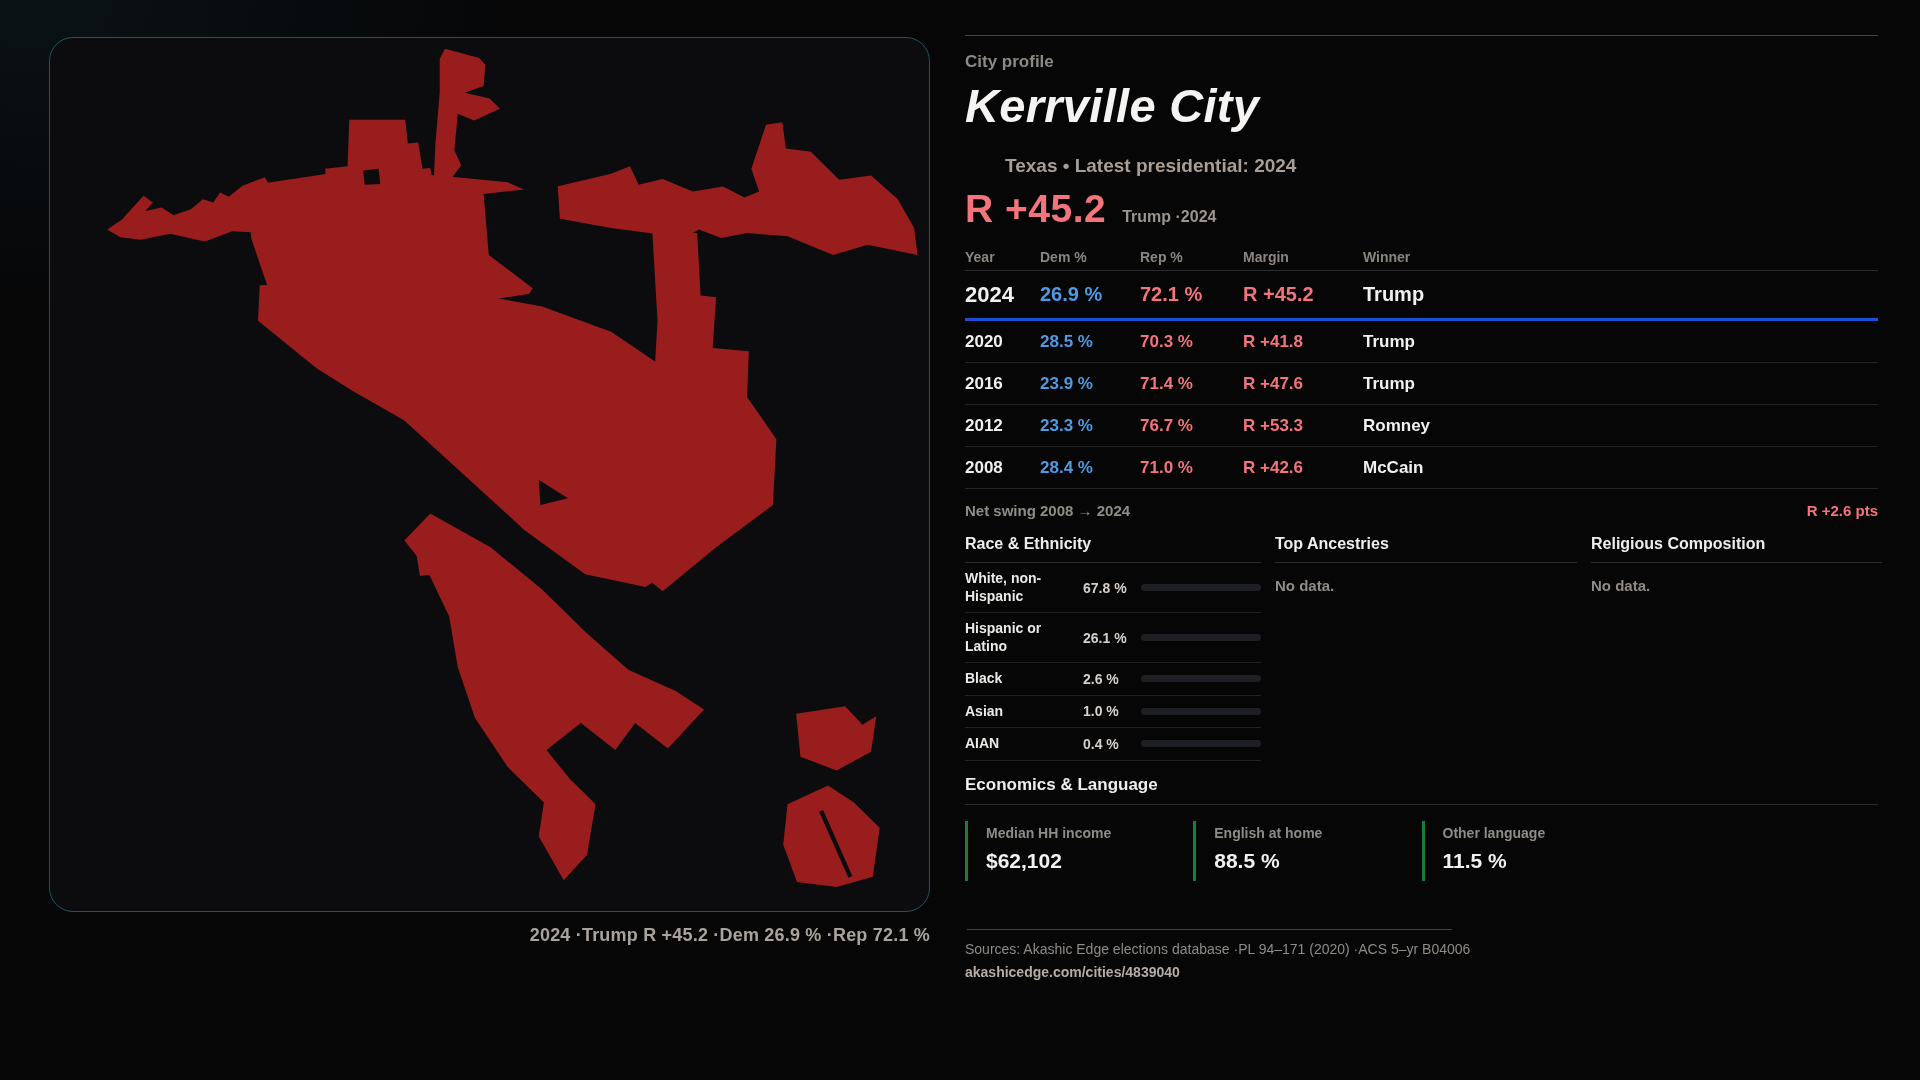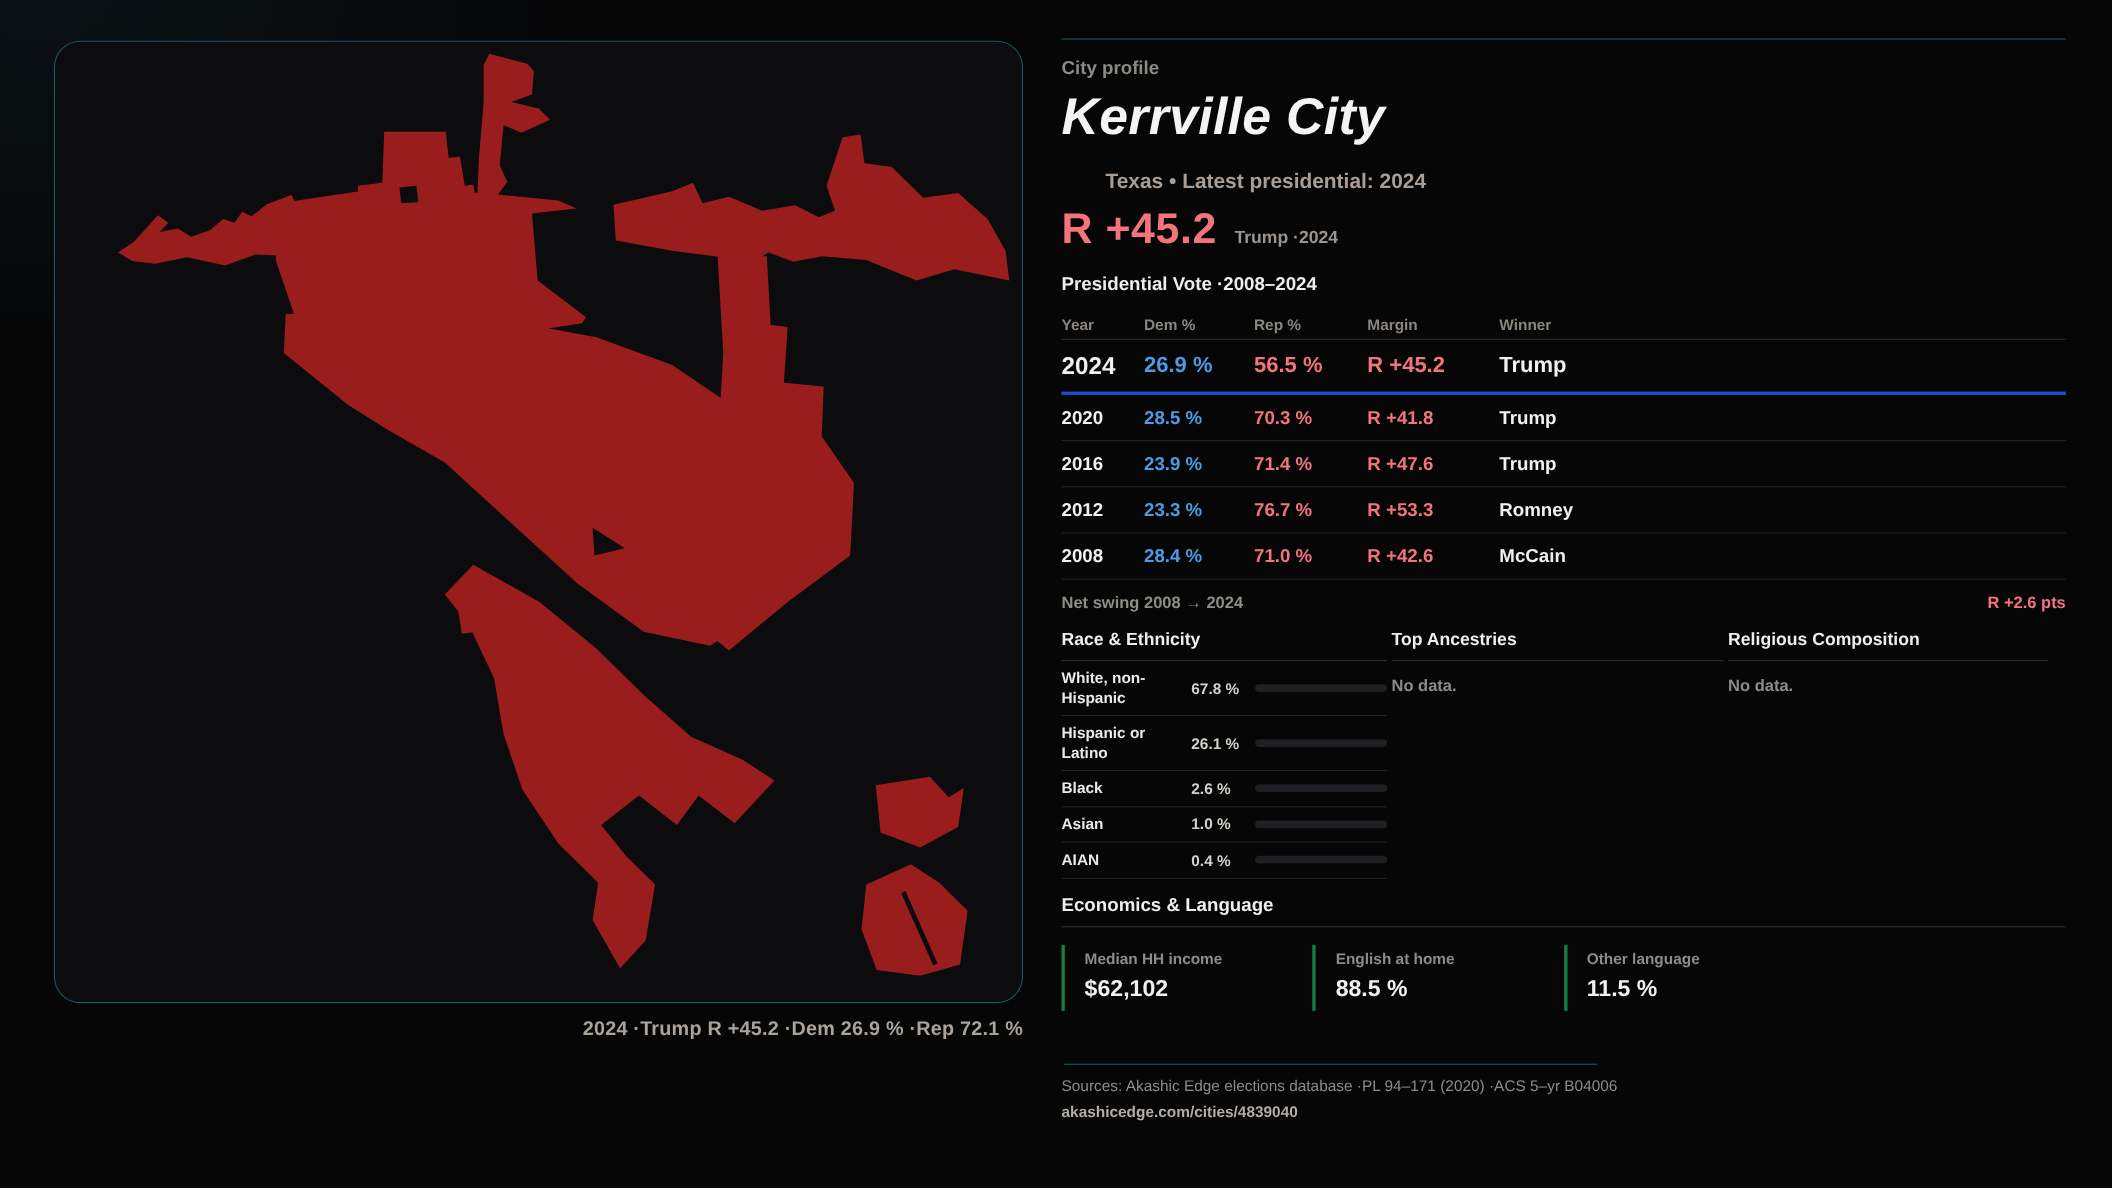--- a/index.html
+++ b/index.html
@@ -47,21 +47,21 @@
   .vhead { height:28px; font-size:14px; font-weight:600; color:#8a867f; border-bottom:1px solid #2c2c2c; }
   .vrow-main { height:50px; font-size:20px; font-weight:700; border-bottom:3px solid #1d4ed8; }
   .vrow-main .yr { font-size:22px; }
   .vrow-std { height:42px; font-size:17px; font-weight:700; border-bottom:1px solid #242424; }
   .dem { color:#4d9be4; } .rep { color:#f3747d; } .marg { color:#f3747d; }
   .win { color:#f2f0ee; }
   .swing-row { display:flex; align-items:center; padding:13px 0 10px 0; }
   .swing-label { font-size:15px; font-weight:600; color:#908c86; }
   .swing-val { margin-left:auto; font-size:15px; font-weight:700; color:#f3747d; }
   
-  .cols { display:grid; grid-template-columns:296px 302px 291px; column-gap:4px; margin-top:6px; }
+  .cols { display:grid; grid-template-columns:296px 302px 291px; column-gap:14px; margin-top:6px; }
   .col h3 { font-size:16px; font-weight:700; color:#f0eeec; padding-bottom:9px; border-bottom:1px solid #2c2c2c; }
   .nodata { margin-top:14px; font-size:15px; font-weight:600; color:#8f8b86; }
   .race-row { display:grid; grid-template-columns:118px 58px 1fr; align-items:center;
               border-bottom:1px solid #222; padding:7px 0; min-height:32px; }
   .race-label { font-size:14px; font-weight:700; color:#eceae7; line-height:1.25; }
   .race-val { font-size:14px; font-weight:600; color:#d5d0ca; }
   .bar-track { height:7px; background:#1e1f22; border-radius:4px; overflow:hidden; }
   .bar-fill { height:100%; border-radius:4px; }
   
   .econ-h { margin-top:14px; font-size:17px; font-weight:700; color:#f0eeec; padding-bottom:9px; border-bottom:1px solid #2c2c2c; }
@@ -112,34 +112,33 @@
 
   <div class="kicker">City profile</div>
   <h1 class="city">Kerrville City</h1>
   <div class="subtitle">Texas • Latest presidential: 2024</div>
 
   <div class="margin-row">
     <span class="margin-big">R +45.2</span>
     <span class="margin-sub">Trump ·2024</span>
   </div>
 
-  <div class="pres-label">Presidential Vote ·2008–2024</div>
 
   <div class="vote-table">
     <div class="vrow vhead">
       <span>Year</span>
       <span>Dem %</span>
       <span>Rep %</span>
       <span>Margin</span>
       <span>Winner</span>
     </div>
     <div class="vrow vrow-main">
       <span class="yr">2024</span>
       <span class="dem">26.9 %</span>
-      <span class="rep">56.5 %</span>
+      <span class="rep">72.1 %</span>
       <span class="marg">R +45.2</span>
       <span class="win">Trump</span>
     </div>
     <div class="vrow vrow-std">
       <span>2020</span>
       <span class="dem">28.5 %</span>
       <span class="rep">70.3 %</span>
       <span class="marg">R +41.8</span>
       <span class="win">Trump</span>
     </div>

